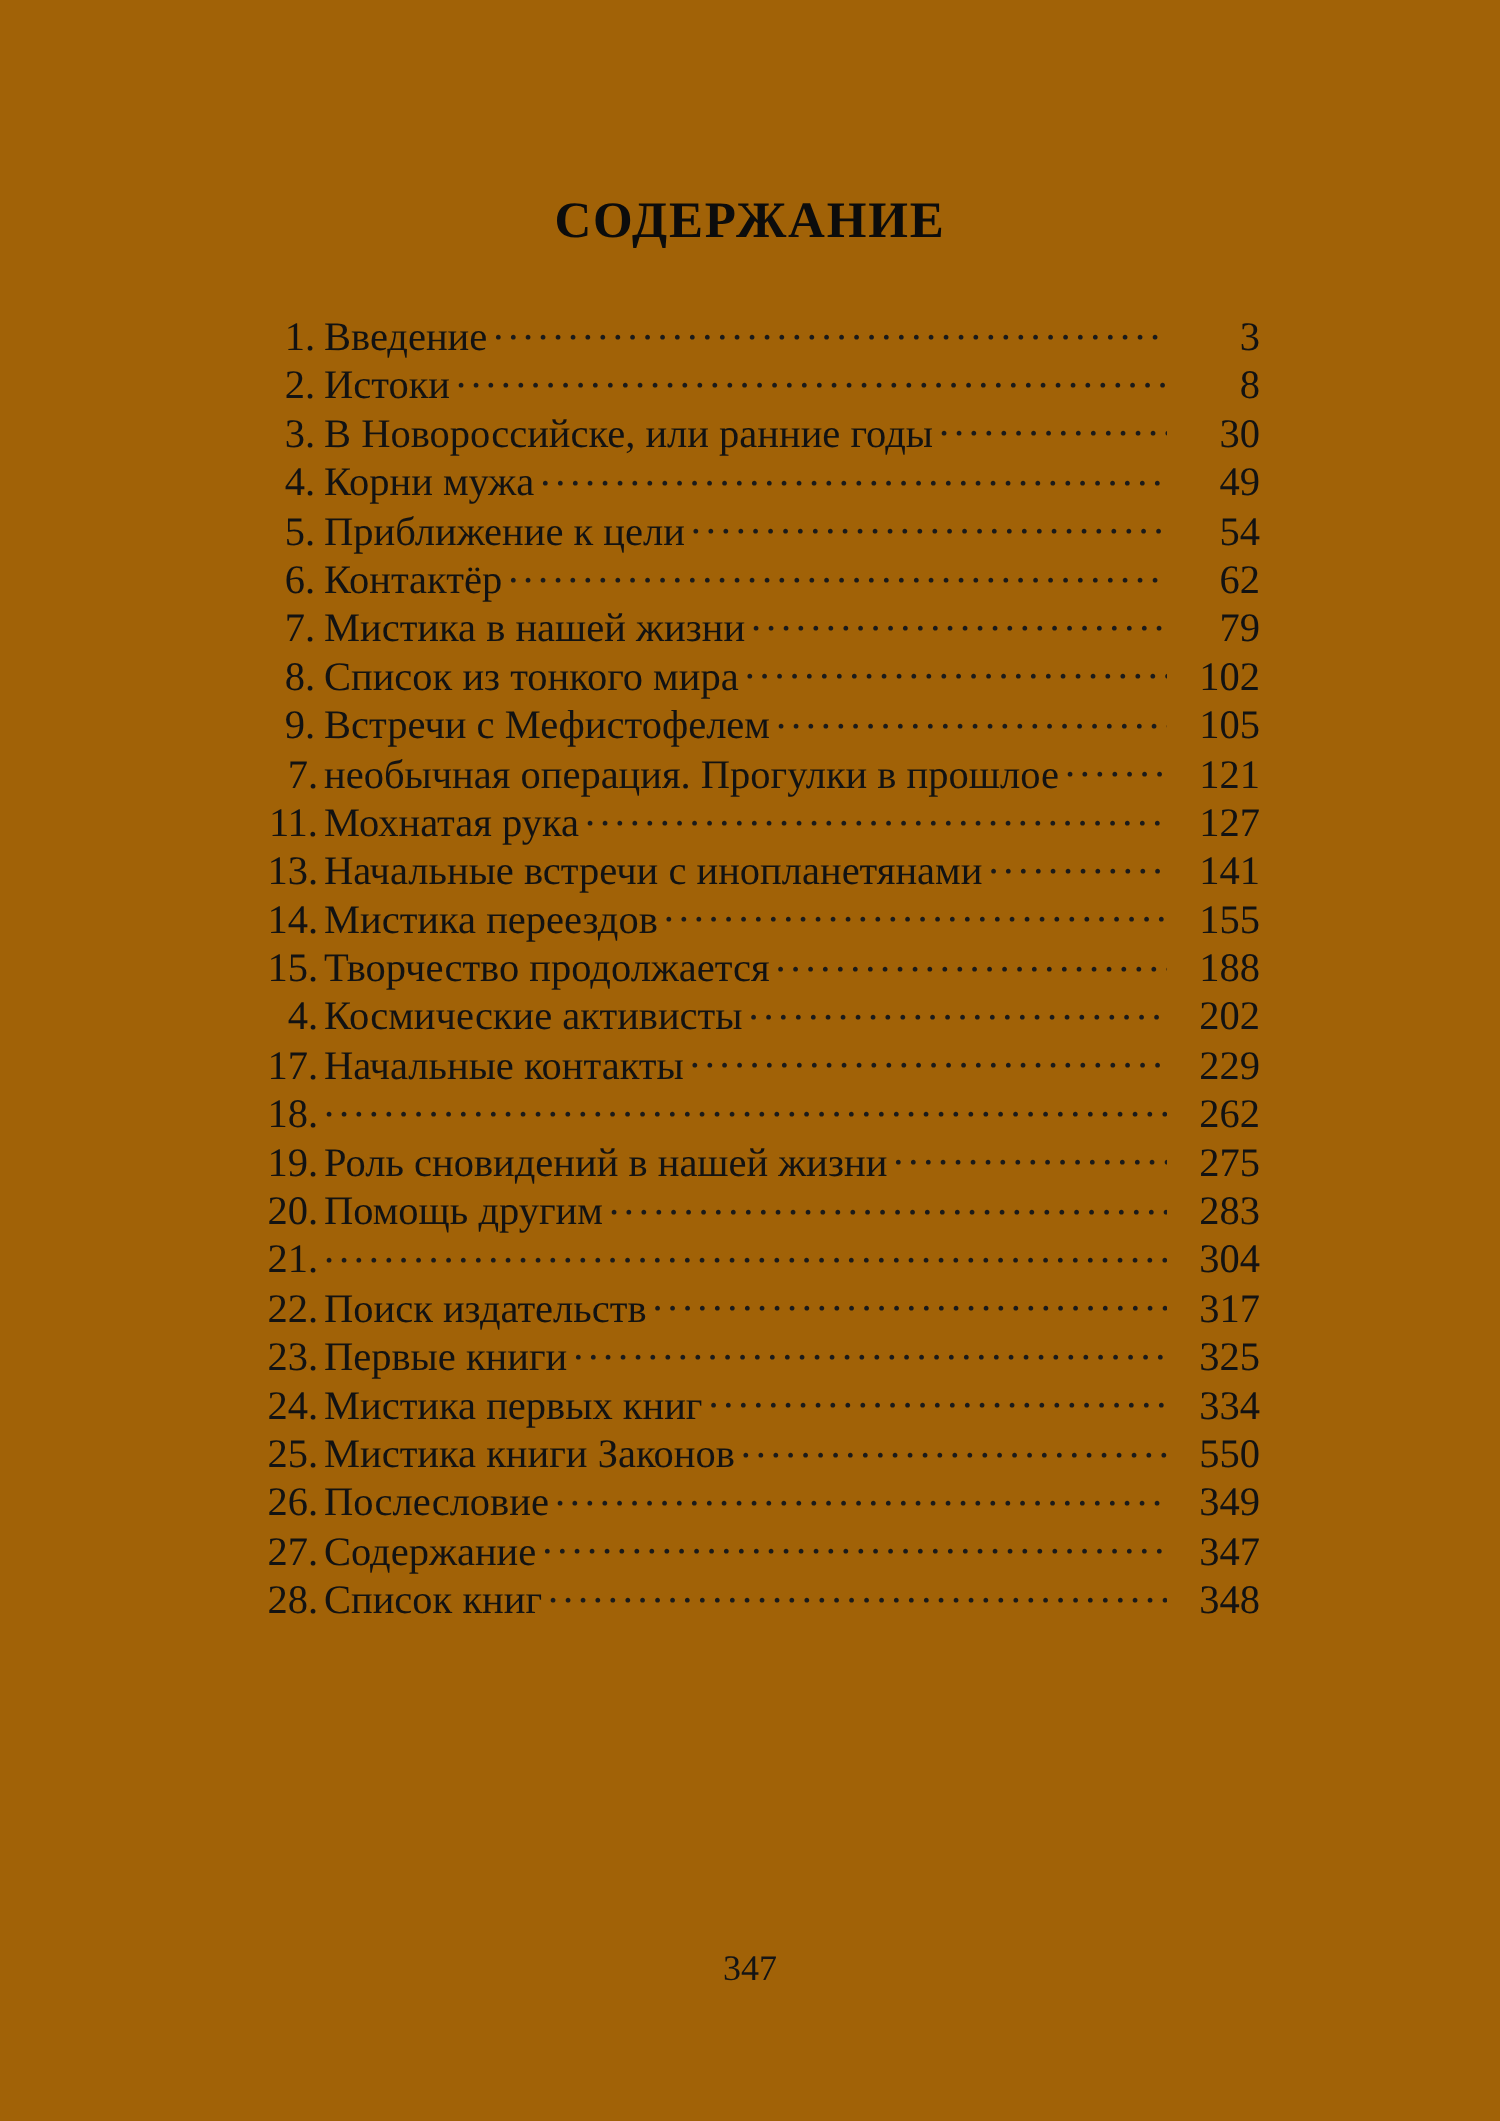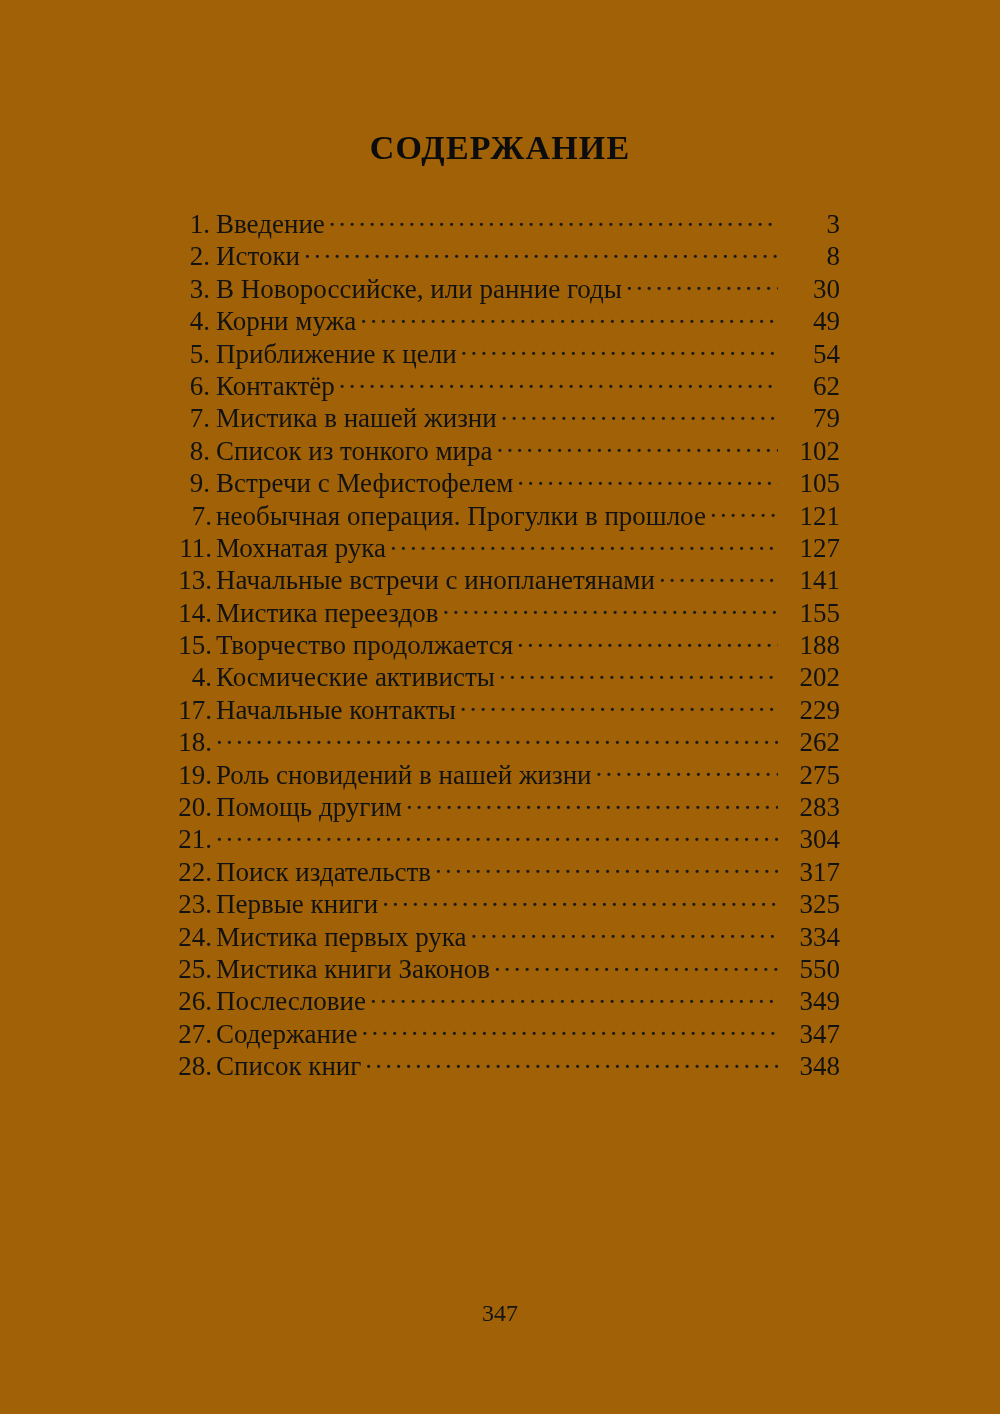--- a/index.html
+++ b/index.html
@@ -240,21 +240,21 @@
         <span class="toc-page">317</span>
       </div>
       <div class="toc-row wide">
         <span class="toc-num">23.</span>
         <span class="toc-label">Первые книги</span>
         <span class="toc-leader" aria-hidden="true"></span>
         <span class="toc-page">325</span>
       </div>
       <div class="toc-row wide">
         <span class="toc-num">24.</span>
-        <span class="toc-label">Мистика первых рука</span>
+        <span class="toc-label">Мистика первых книг</span>
         <span class="toc-leader" aria-hidden="true"></span>
         <span class="toc-page">334</span>
       </div>
       <div class="toc-row wide">
         <span class="toc-num">25.</span>
         <span class="toc-label">Мистика книги Законов</span>
         <span class="toc-leader" aria-hidden="true"></span>
         <span class="toc-page">550</span>
       </div>
       <div class="toc-row wide">

